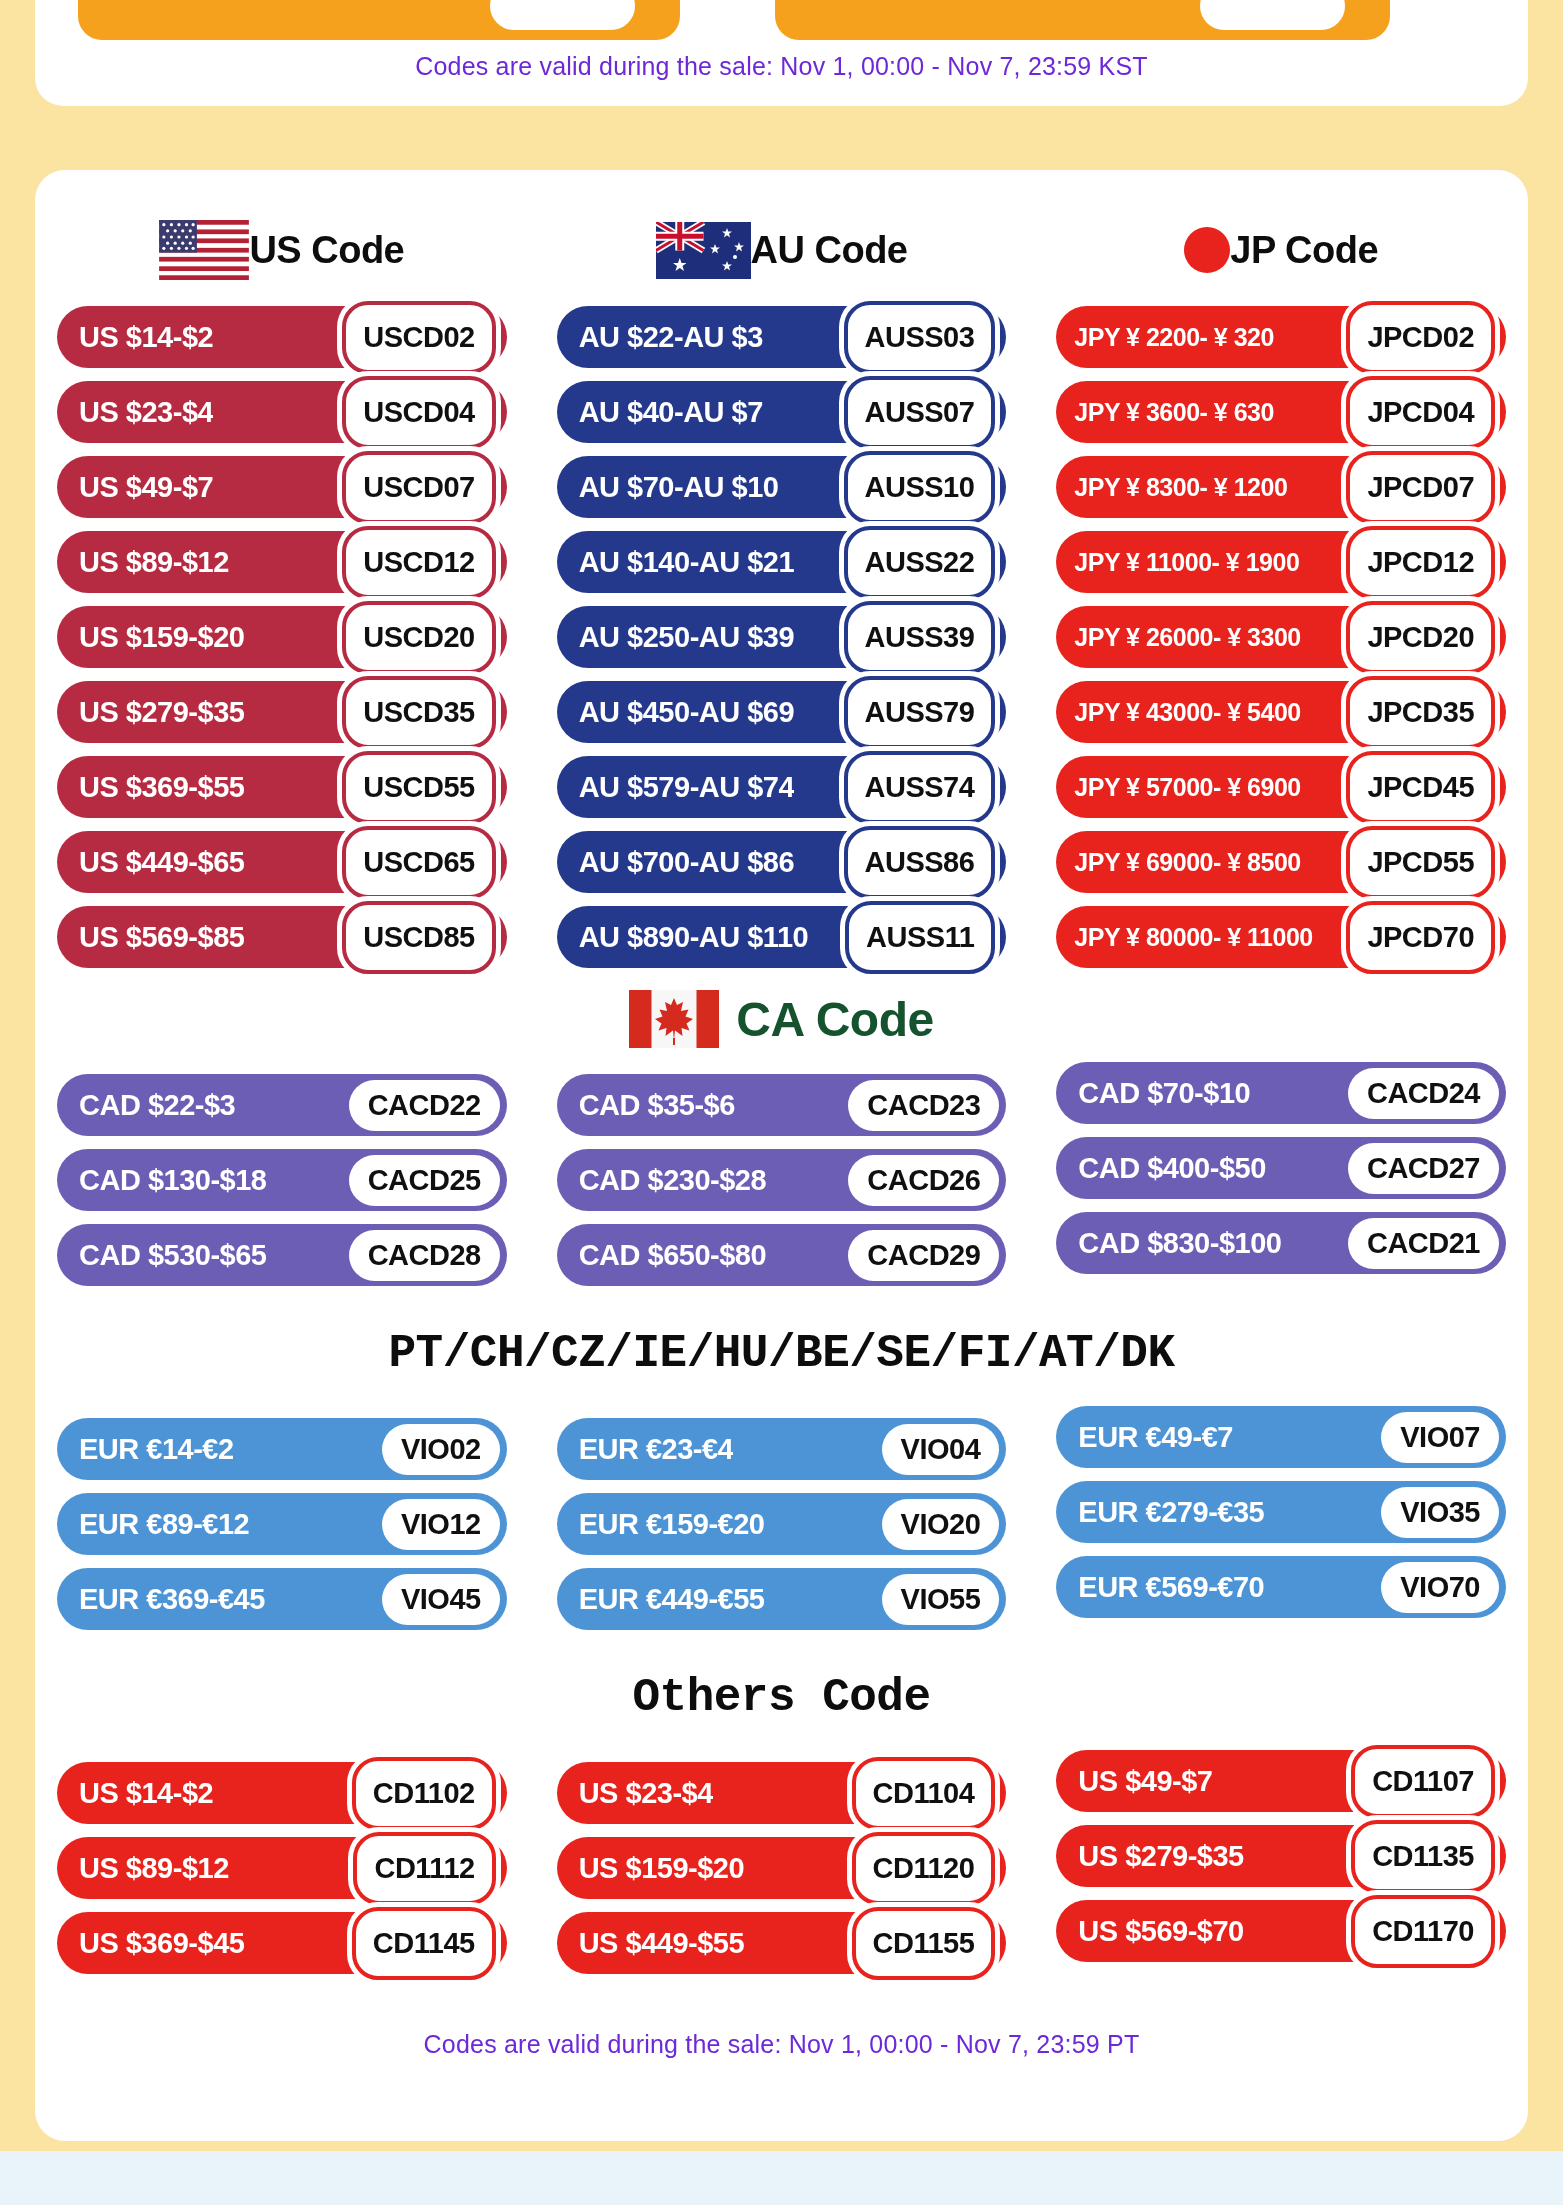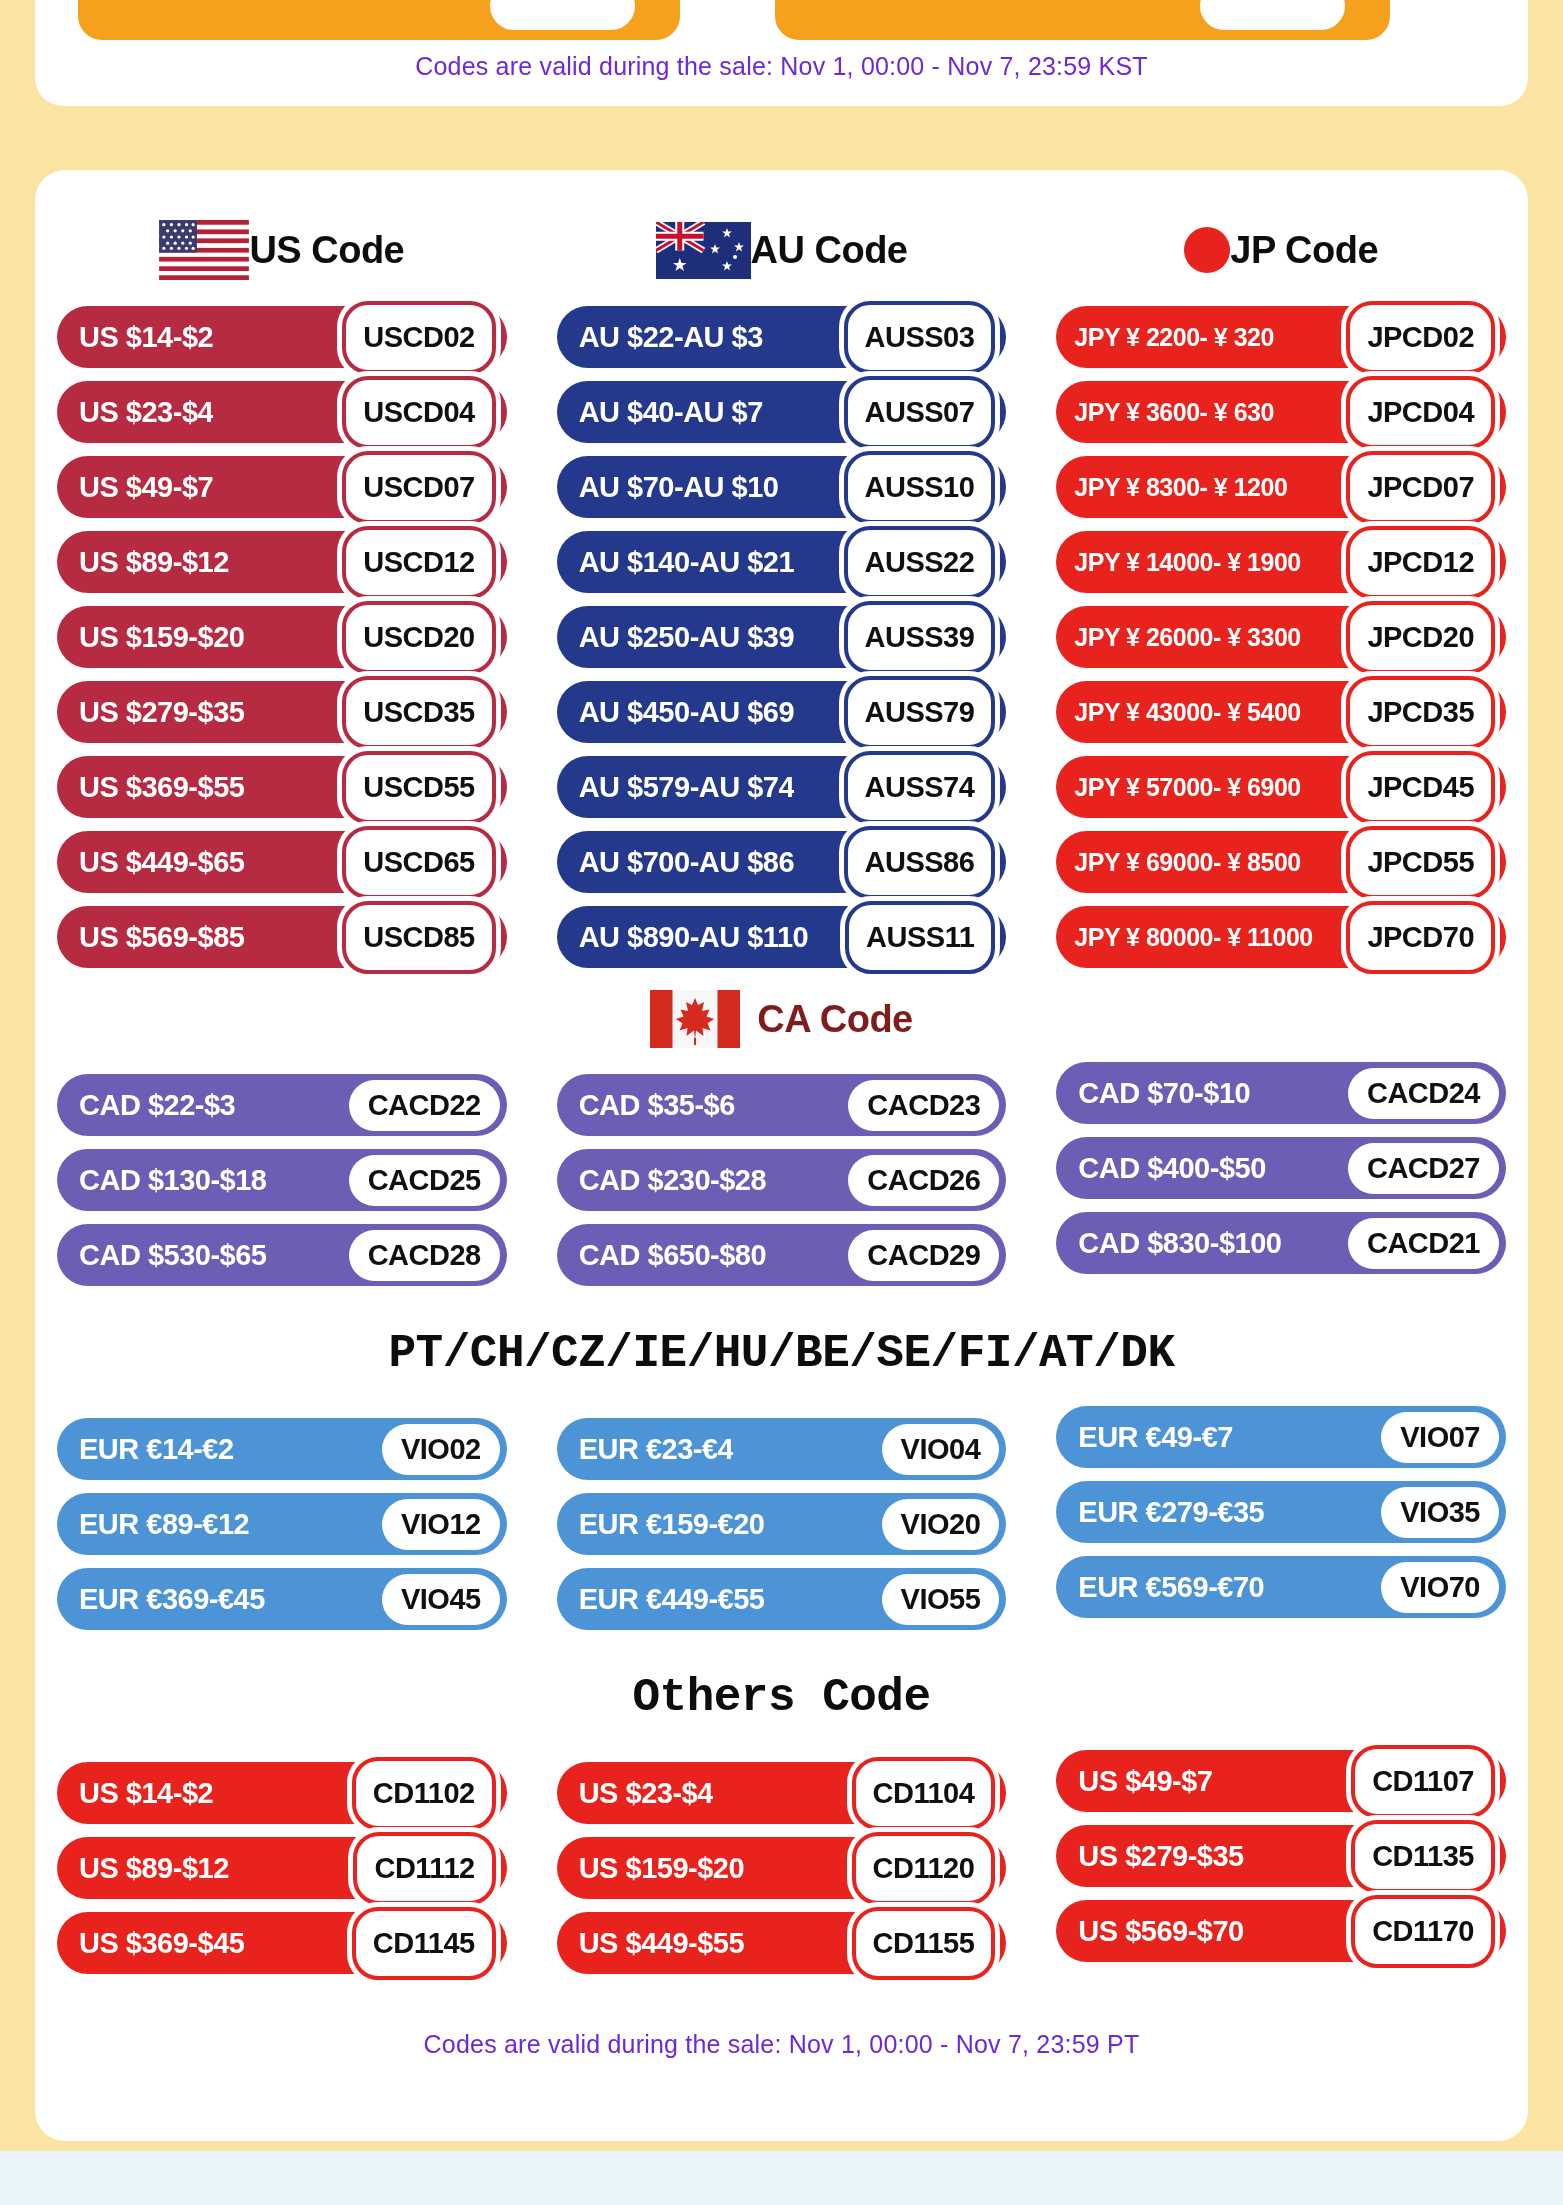--- a/index.html
+++ b/index.html
@@ -61,21 +61,21 @@
   [data-code-style="ring"] .pill-code{border:4px solid var(--c);box-shadow:0 0 0 5px #ffffff;margin-right:4px;}
   [data-code-style="plain"] .pill-code{border:none;padding:9px 19px;}
   [data-pills="jp"] .pill-label{font-size:25px;text-align:right;}
   [data-pills="jp"] .pill{padding-left:18px;}
   
   .grid3{display:grid;grid-template-columns:repeat(3,1fr);gap:13px 50px;}
   .grid3 .pill:nth-child(3n){transform:translateY(-12px);}
   
   .section-header{
     display:flex;align-items:center;justify-content:center;gap:17px;
-    font-size:38px;font-weight:bold;color:#7f1d1d;margin:22px 0 26px;letter-spacing:-0.5px;
+    font-size:48px;font-weight:bold;color:#14532d;margin:22px 0 26px;letter-spacing:-0.5px;
   }
   .text-header{
     text-align:center;font-size:46px;font-weight:bold;color:#0d0d0d;
     margin:42px 0 38px;letter-spacing:-0.5px;font-family:Liberation Mono, monospace;
   }
   .card .validity{display:block;text-align:center;margin-top:56px;}
   
   .bottom-blue{position:absolute;left:0;right:0;bottom:0;height:54px;background:#E8F3FA;}
 </style>
 </head>
@@ -247,21 +247,21 @@
         </div>
         <div class="pill">
           <span class="pill-label">JPY ¥ 3600- ¥ 630</span>
           <span class="pill-code">JPCD04</span>
         </div>
         <div class="pill">
           <span class="pill-label">JPY ¥ 8300- ¥ 1200</span>
           <span class="pill-code">JPCD07</span>
         </div>
         <div class="pill">
-          <span class="pill-label">JPY ¥ 14000- ¥ 1900</span>
+          <span class="pill-label">JPY ¥ 11000- ¥ 1900</span>
           <span class="pill-code">JPCD12</span>
         </div>
         <div class="pill">
           <span class="pill-label">JPY ¥ 26000- ¥ 3300</span>
           <span class="pill-code">JPCD20</span>
         </div>
         <div class="pill">
           <span class="pill-label">JPY ¥ 43000- ¥ 5400</span>
           <span class="pill-code">JPCD35</span>
         </div>

